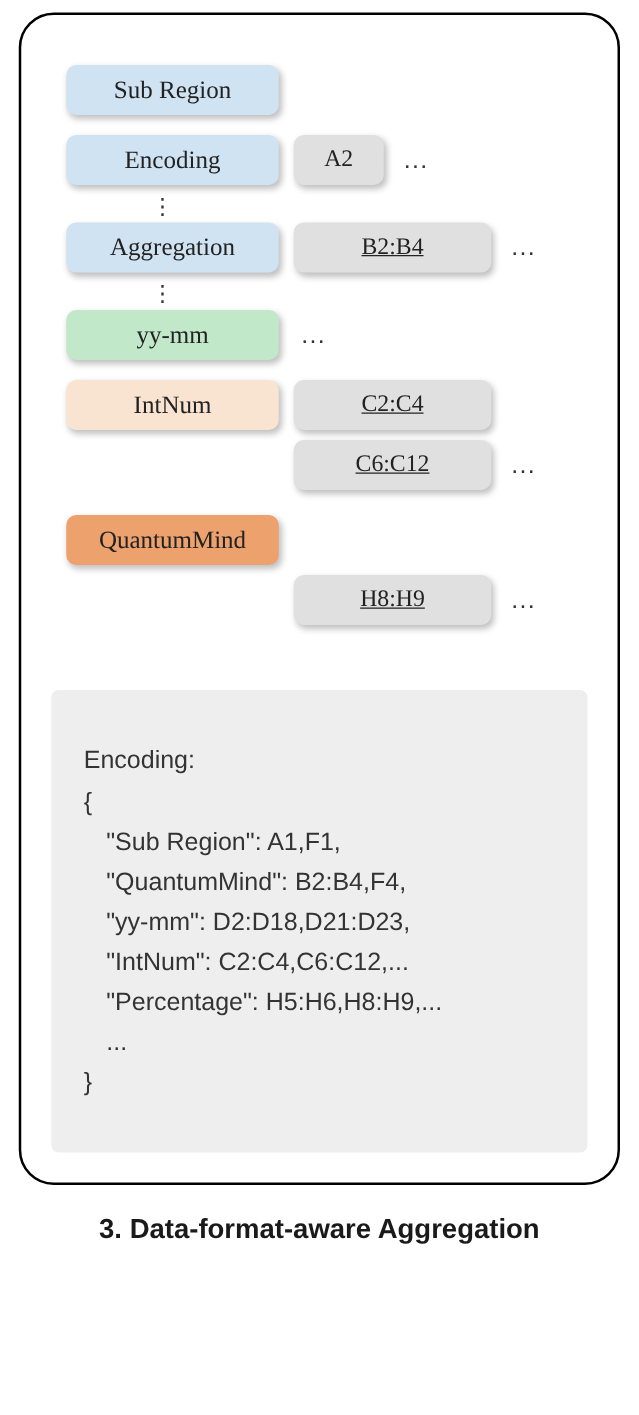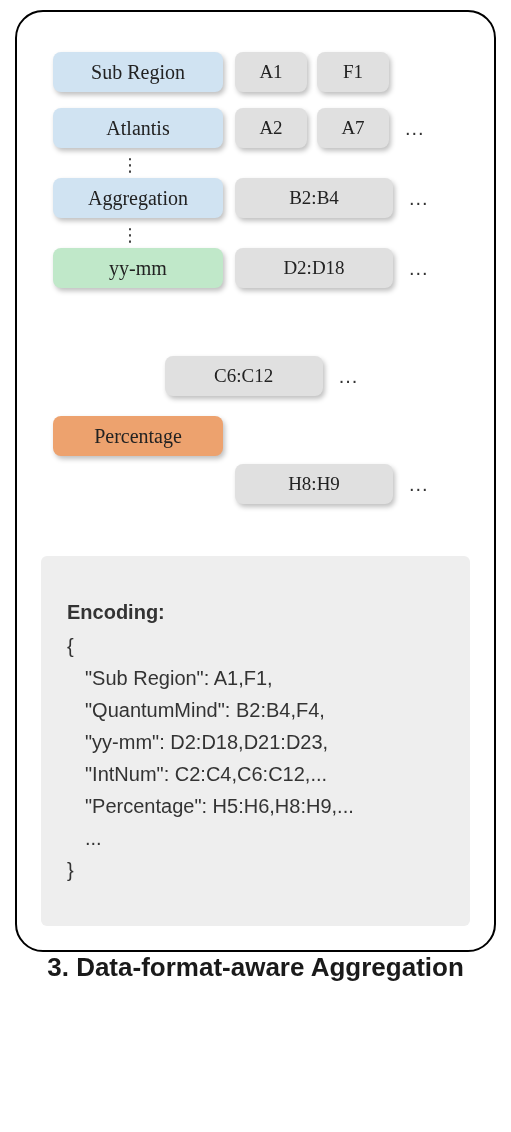--- a/index.html
+++ b/index.html
@@ -53,21 +53,21 @@
       height: 40px;
       display: flex;
       align-items: center;
       justify-content: center;
       font-family: Georgia, 'Times New Roman', serif;
       font-size: 19px;
       box-shadow: 2px 3px 5px rgba(0,0,0,0.25);
       color: #222;
     }
     .sec-chip.small { width: 72px; min-width: 72px; }
-    .sec-chip.wide { width: 158px; min-width: 158px; }
+    .sec-chip.wide { width: 158px; min-width: 158px; text-decoration: underline; }
     .ellipsis-h {
       font-size: 20px;
       color: #333;
       margin-left: 6px;
       letter-spacing: 1px;
     }
     .ellipsis-v {
       font-size: 18px;
       color: #333;
       padding-left: 80px;
@@ -77,51 +77,47 @@
     .code-box {
       margin-top: 36px;
       background: #eeeeee;
       border-radius: 6px;
       padding: 40px 26px 40px 26px;
       font-family: 'Segoe UI', Arial, sans-serif;
       font-size: 20px;
       line-height: 1.6;
       color: #333;
     }
-    .code-title { font-weight: 700; margin-bottom: 2px; }
+    .code-title { font-weight: 400; margin-bottom: 2px; }
     .code-line { white-space: pre; }
     .code-indent { padding-left: 18px; }
     .caption {
       font-family: 'Segoe UI', Arial, sans-serif;
       font-weight: 700;
-      font-size: 26px;
+      font-size: 22px;
       text-align: center;
+      margin-top: 22px;
       color: #1a1a1a;
     }
-    .gap-after { margin-bottom: 20px; flex-direction: column; }
+    .gap-after { margin-bottom: 20px; }
   </style>
 </head>
 <body>
 
 <div class="panel">
   <div class="rows">
 
     <div class="row">
       <div class="main-chip blue">Sub Region</div>
-      <div class="secondary-group">
-        <div class="sec-chip small">A1</div>
-        <div class="sec-chip small">F1</div>
-      </div>
     </div>
 
     <div class="row tight">
-      <div class="main-chip blue">Atlantis</div>
+      <div class="main-chip blue">Encoding</div>
       <div class="secondary-group">
         <div class="sec-chip small">A2</div>
-        <div class="sec-chip small">A7</div>
         <span class="ellipsis-h">...</span>
       </div>
     </div>
 
     <div class="ellipsis-v">⋮</div>
     <div class="spacer-v"></div>
 
     <div class="row tight">
       <div class="main-chip blue">Aggregation</div>
       <div class="secondary-group">
@@ -129,36 +125,41 @@
         <span class="ellipsis-h">...</span>
       </div>
     </div>
 
     <div class="ellipsis-v">⋮</div>
     <div class="spacer-v"></div>
 
     <div class="row">
       <div class="main-chip green">yy-mm</div>
       <div class="secondary-group">
-        <div class="sec-chip wide">D2:D18</div>
         <span class="ellipsis-h">...</span>
       </div>
     </div>
 
+    <div class="row tight">
+      <div class="main-chip peach">IntNum</div>
+      <div class="secondary-group">
+        <div class="sec-chip wide">C2:C4</div>
+      </div>
+    </div>
 
     <div class="row gap-after">
       <div class="main-chip empty"></div>
       <div class="secondary-group">
         <div class="sec-chip wide">C6:C12</div>
         <span class="ellipsis-h">...</span>
       </div>
     </div>
 
     <div class="row tight">
-      <div class="main-chip orange">Percentage</div>
+      <div class="main-chip orange">QuantumMind</div>
     </div>
 
     <div class="row">
       <div class="main-chip empty"></div>
       <div class="secondary-group">
         <div class="sec-chip wide">H8:H9</div>
         <span class="ellipsis-h">...</span>
       </div>
     </div>
 

